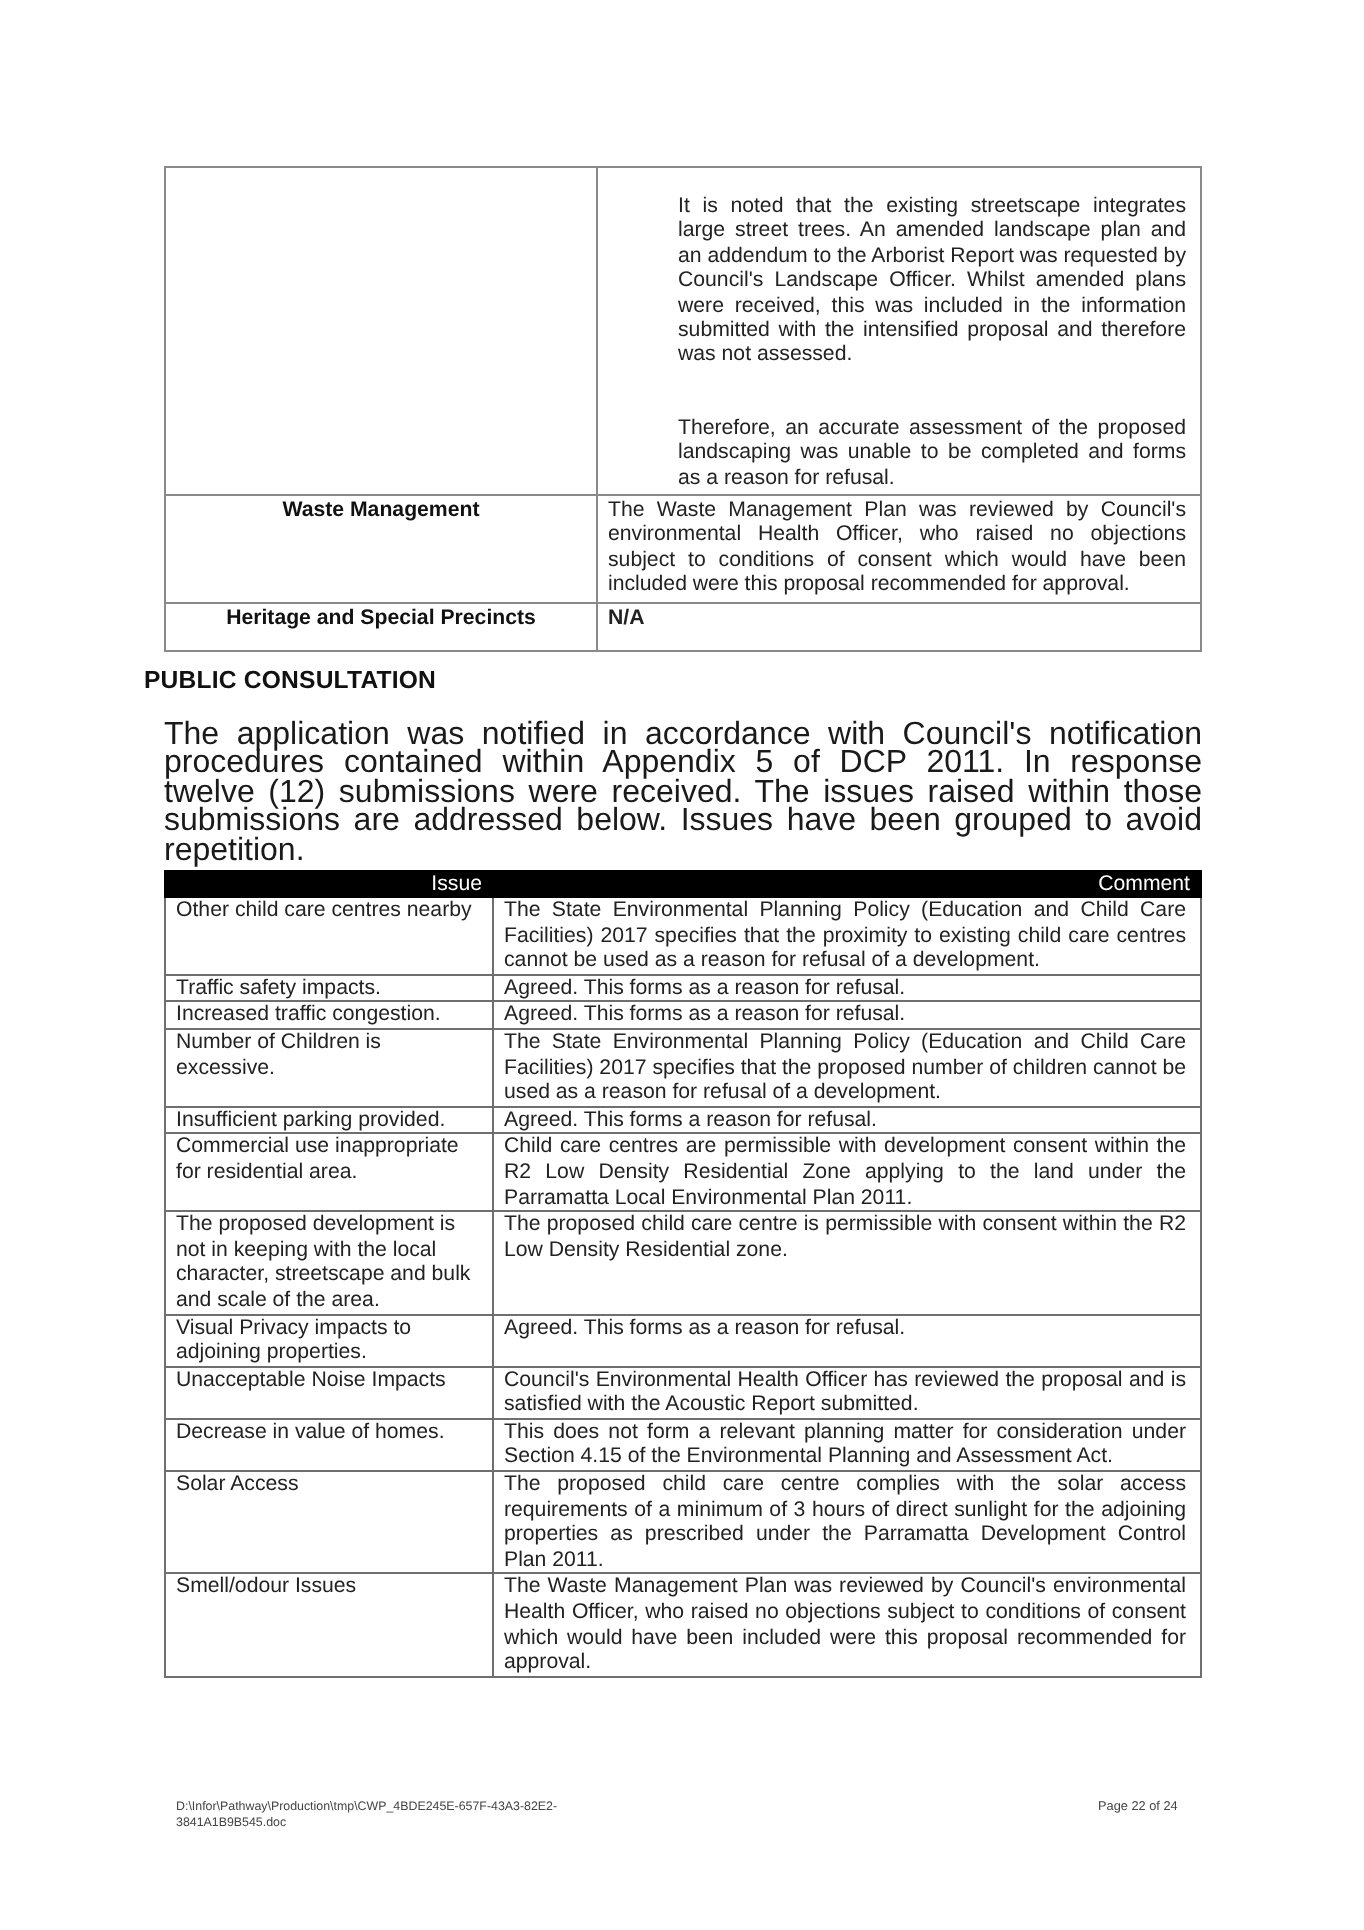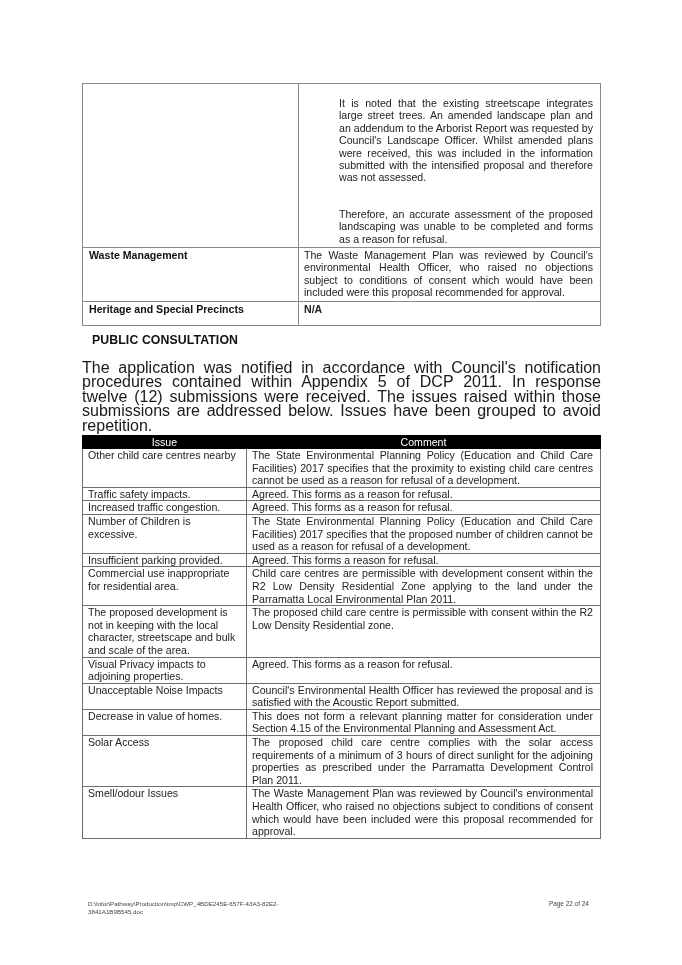--- a/index.html
+++ b/index.html
@@ -7,47 +7,47 @@
       width: 682px; height: 965px; position: relative; overflow: hidden;
       font-family: "Liberation Sans", sans-serif; color: #1a1a1a;
     }
     .page { position: absolute; left: 0; top: 0; width: 682px; height: 965px; background: #fff; }
 
     
     .t1 {
       position: absolute; left: 82px; top: 83px; width: 519px;
       border-collapse: collapse; font-size: 10.6px; line-height: 12.4px;
     }
-    .t1 td { border: 1px solid #8a8a8a; vertical-align: top; padding: 0; }
+    .t1 td { border: 1px solid #8a8a8a; vertical-align: top; padding: 0; text-align: center; }
     .t1 td.c1 { width: 203px; padding: 1px 6px 0 6px; font-weight: bold; color: #111; }
     .t1 td.c2 { padding: 1px 7px 2px 5px; text-align: justify; color: #222; }
     .t1 .para { margin: 0; }
     .t1 .para + .para { margin-top: 24px; }
     .t1 .row-top td.c2 { padding-top: 13px; padding-left: 40px; }
     .t1 .row-top td { height: 146px; }
     .t1 .row-heritage td { height: 20px; }
     .bold { font-weight: bold; }
 
     
     .h-consult {
-      position: absolute; left: 92px; top: 333px; margin: 0;
+      position: absolute; left: 72px; top: 333px; margin: 0;
       font-size: 12.3px; font-weight: bold; color: #111; letter-spacing: 0.1px;
     }
     .p-intro {
       position: absolute; left: 82px; top: 361px; width: 519px; margin: 0;
       font-size: 16px; line-height: 14.4px; text-align: justify; color: #1a1a1a;
     }
 
     
     .t2 {
       position: absolute; left: 82px; top: 435px; width: 519px;
       border-collapse: collapse; font-size: 10.6px; line-height: 12.6px;
     }
     .t2 th {
-      background: #000; color: #fff; font-weight: normal; text-align: center;
+      background: #000; color: #fff; font-weight: normal; text-align: right;
       padding: 0 5px; height: 12px; line-height: 12px; border: 1px solid #000;
     }
     .t2 th.c1 { width: 153px; }
     .t2 td { border: 1px solid #6f6f6f; vertical-align: top; padding: 0 5px; color: #222; }
     .t2 td.c2 { text-align: justify; padding-right: 7px; }
 
     
     .footer-path {
       position: absolute; left: 88px; top: 900px; width: 230px;
       font-size: 6.2px; line-height: 8px; color: #444;

